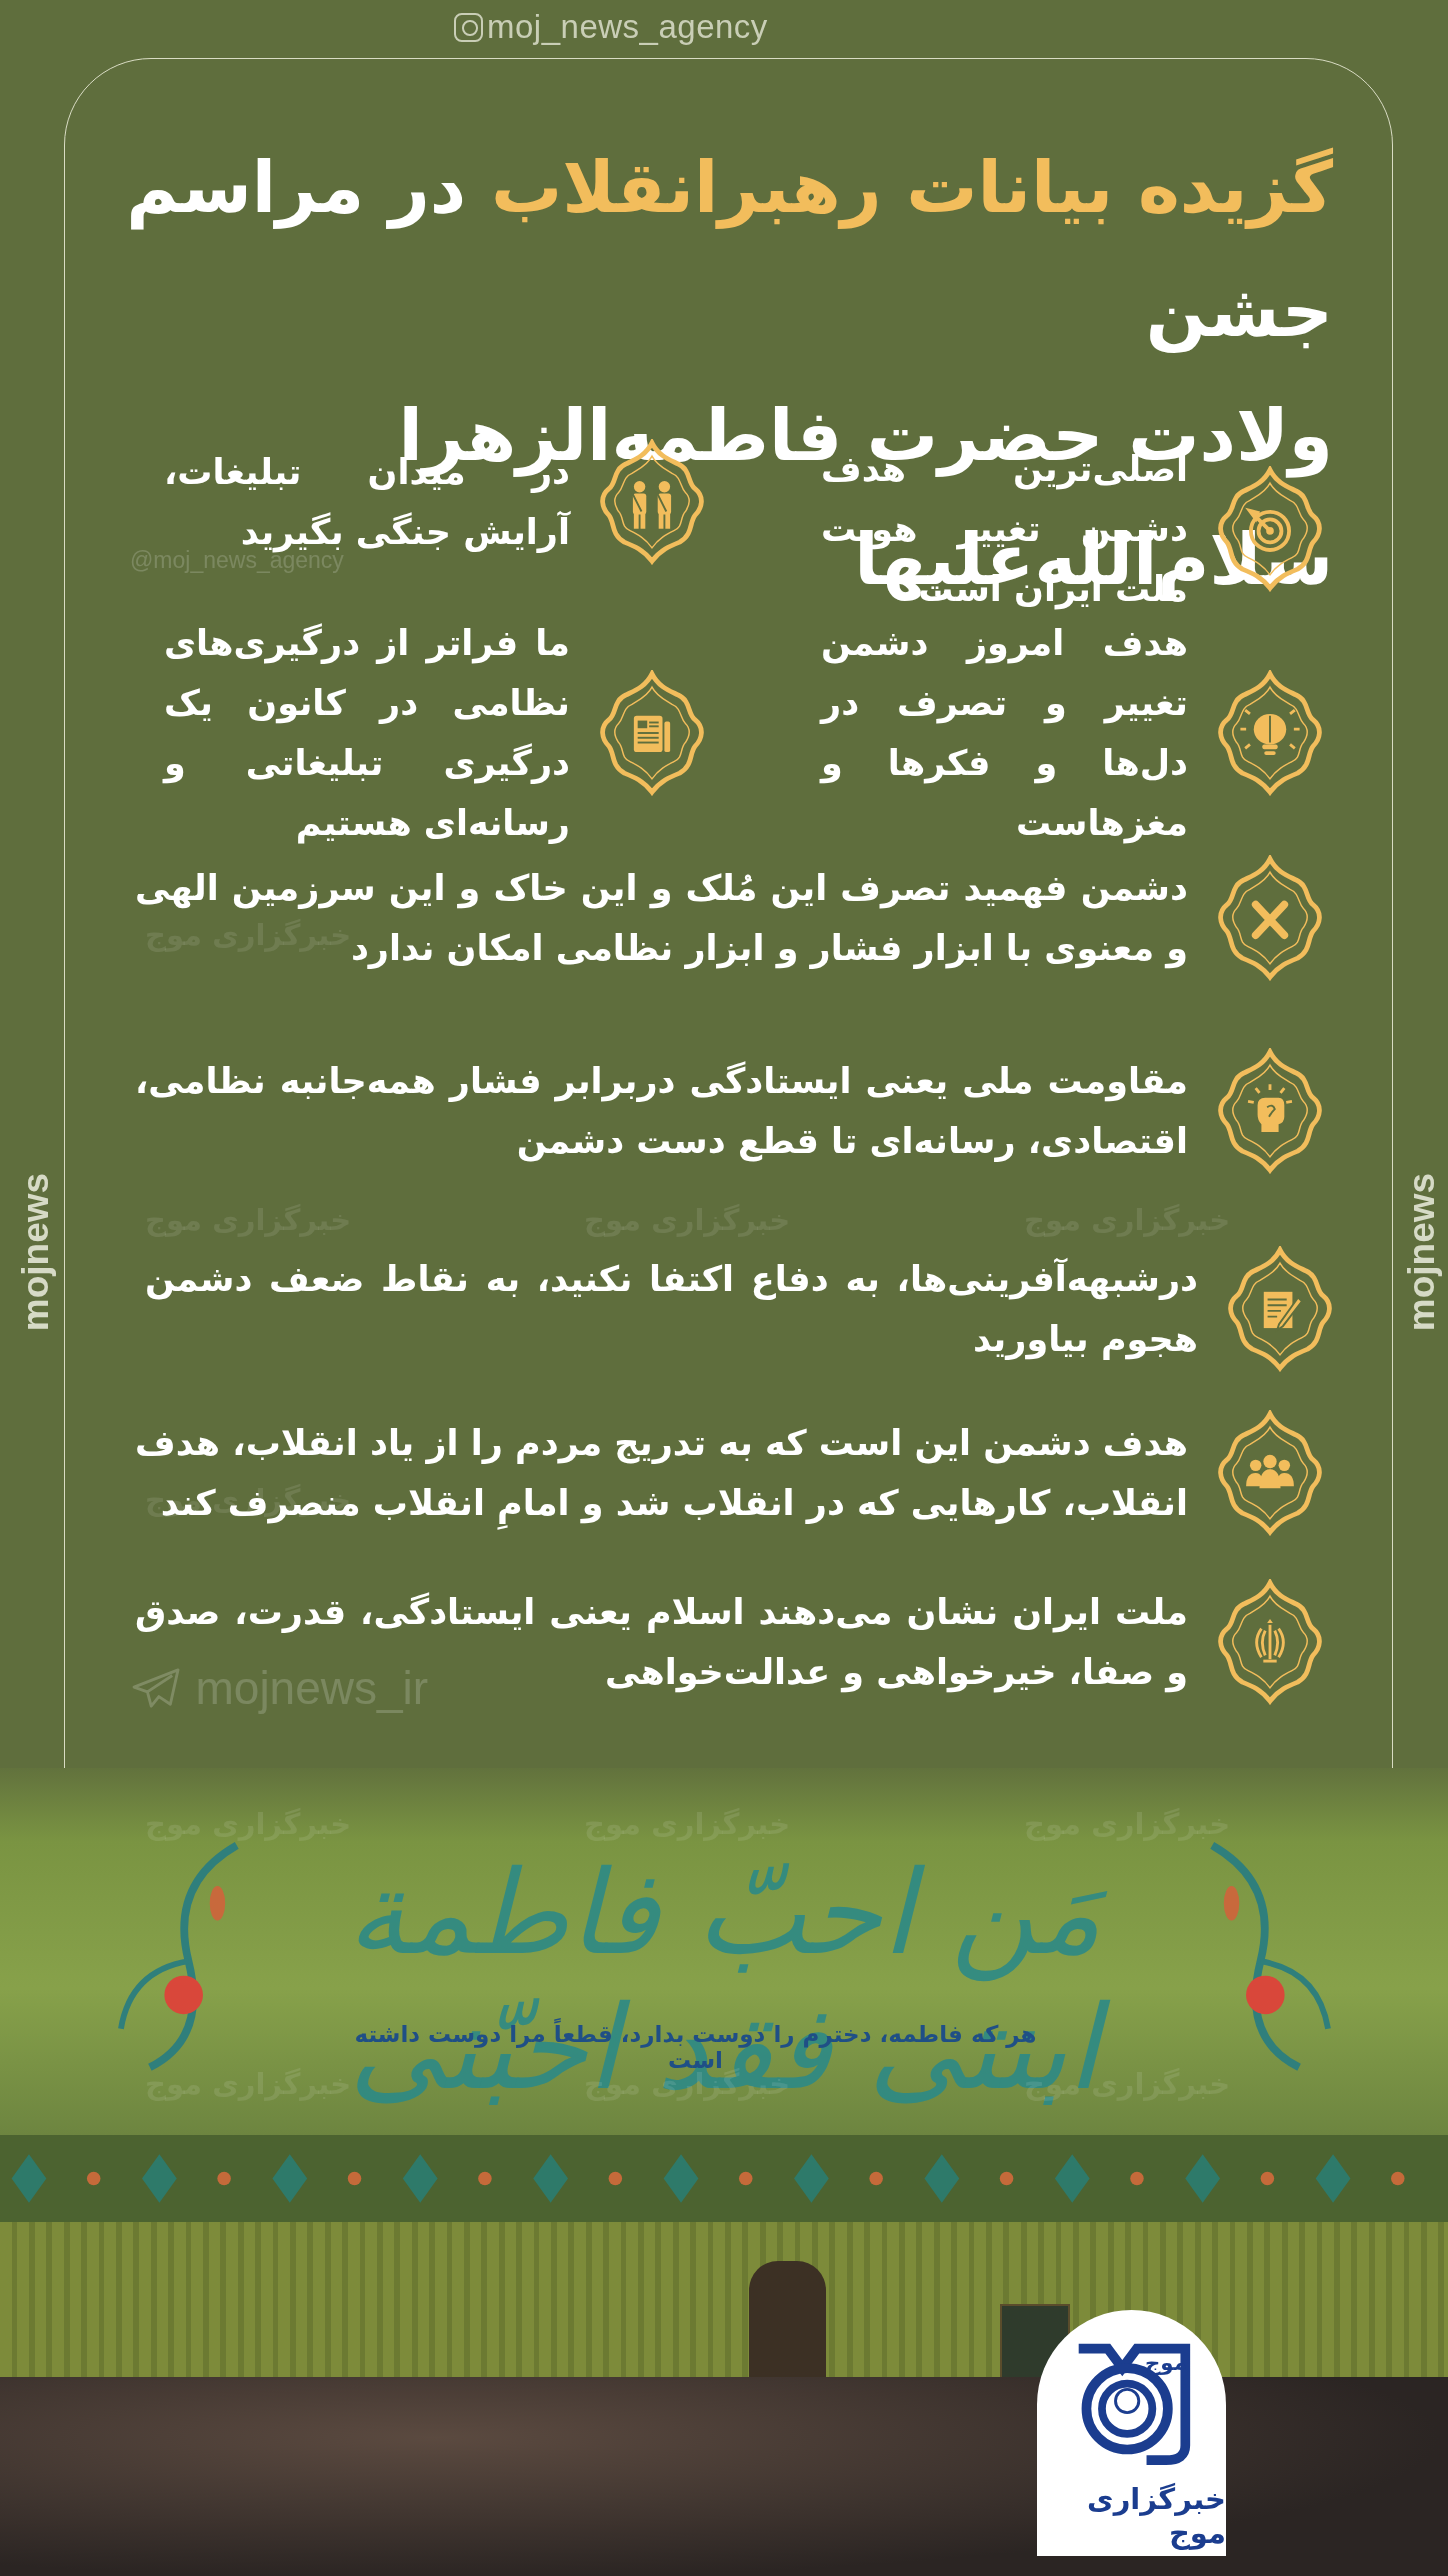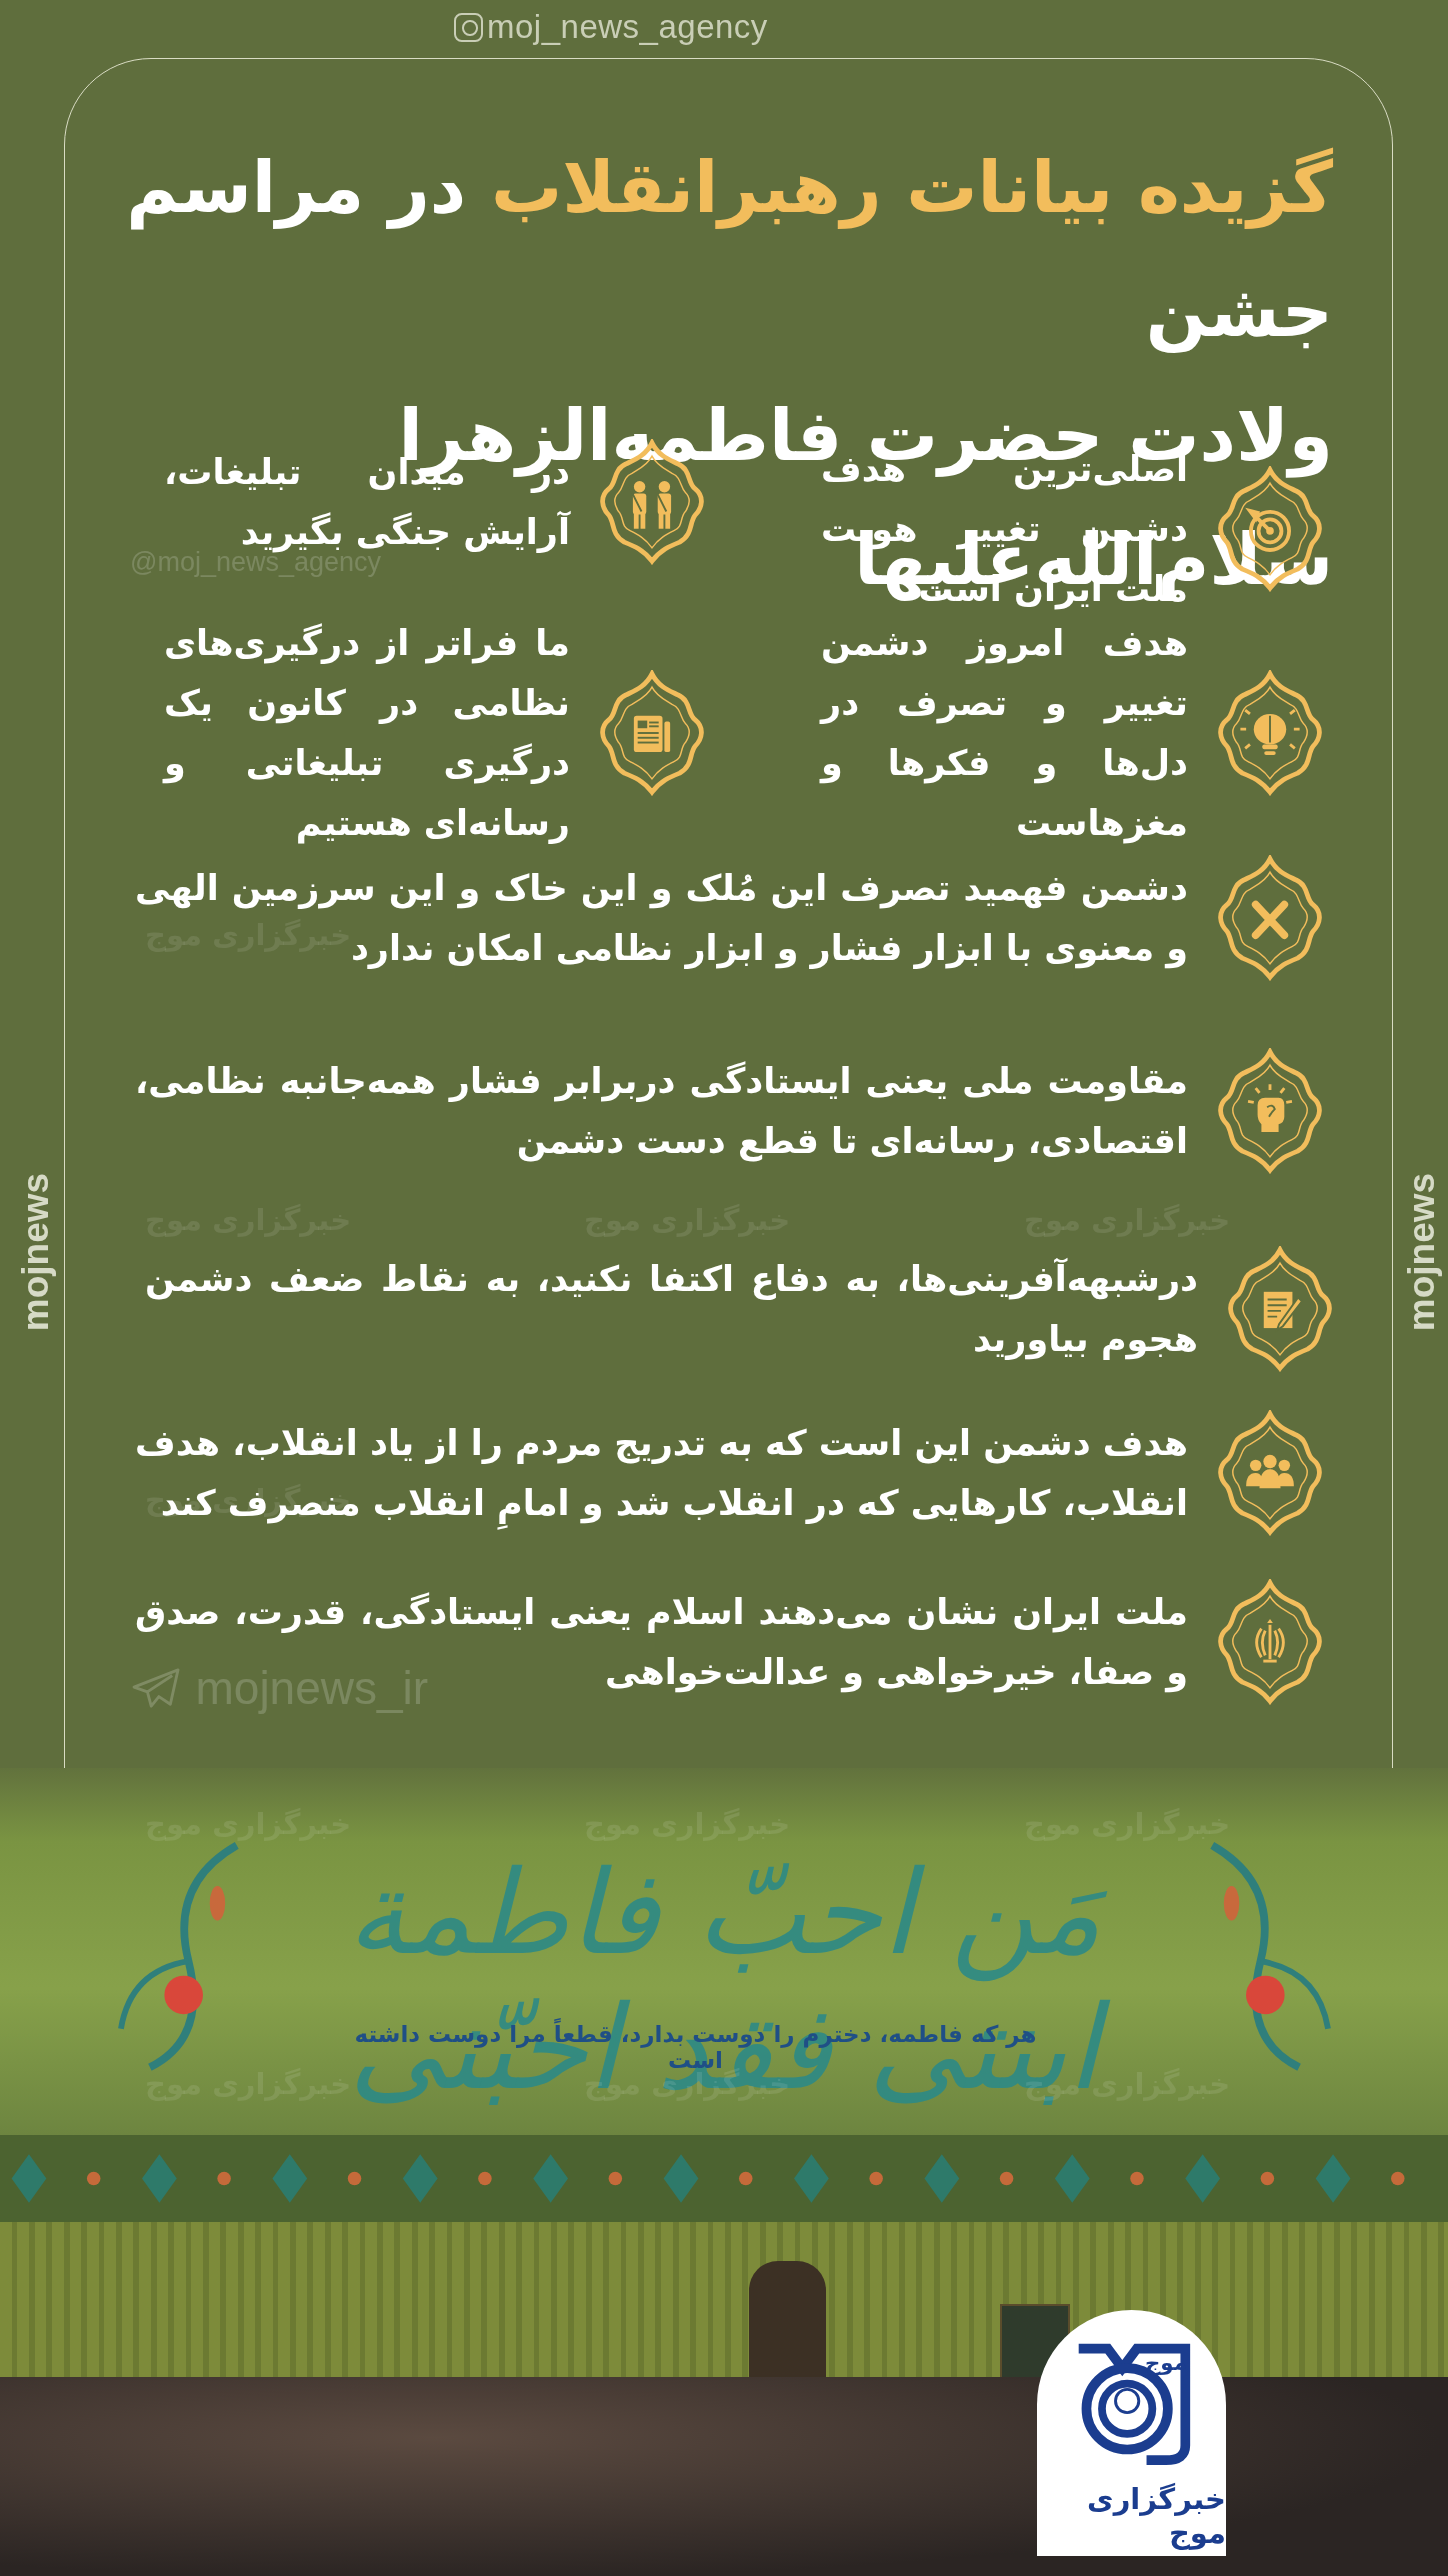--- a/index.html
+++ b/index.html
@@ -51,21 +51,21 @@
     text-align-last: right;
   }
   .badge { flex: 0 0 auto; width: 106px; height: 126px; }
 
   .watermark {
     position: absolute; font-weight: bold; font-size: 29px;
     color: rgba(255,255,255,0.10); direction: rtl;
   }
   .wm-handle {
     position: absolute; left: 130px; top: 547px; font-family: "Liberation Sans", sans-serif;
-    font-size: 27px; color: rgba(255,255,255,0.18);
+    font-size: 23px; color: rgba(255,255,255,0.18);
   }
   .wm-tg {
     position: absolute; left: 130px; top: 1661px; font-family: "Liberation Sans", sans-serif;
     font-size: 46px; color: rgba(255,255,255,0.18); display: flex; align-items: center; gap: 13.5px;
   }
 
   .banner {
     position: absolute; left: 0; top: 1768px; width: 1449px; height: 367px;
     background: linear-gradient(#62723d, #7a9442 20%, #87a14a 60%, #6d8540);
   }

